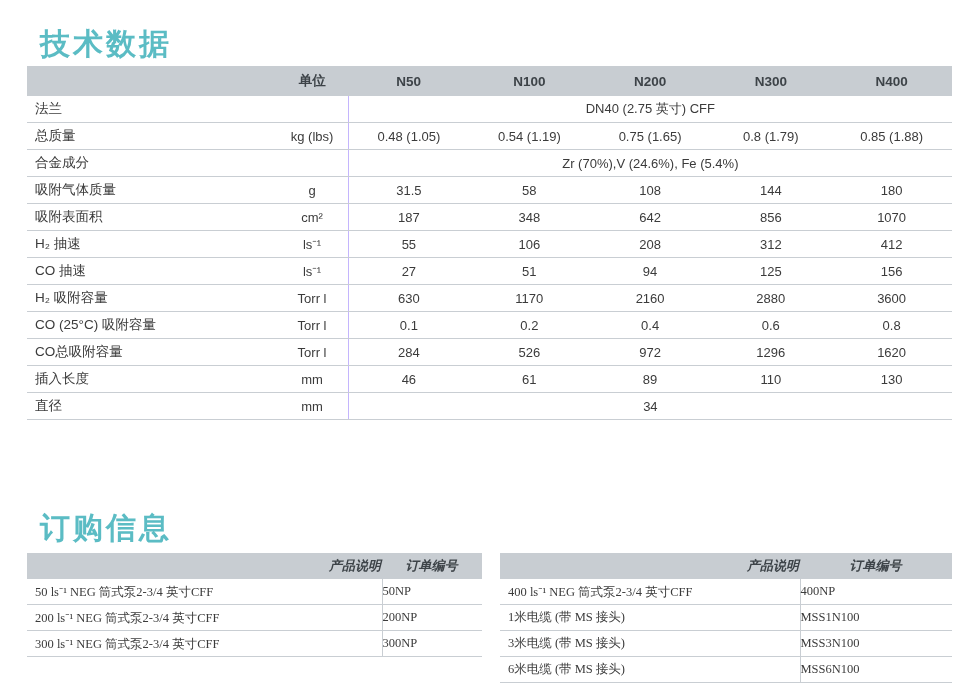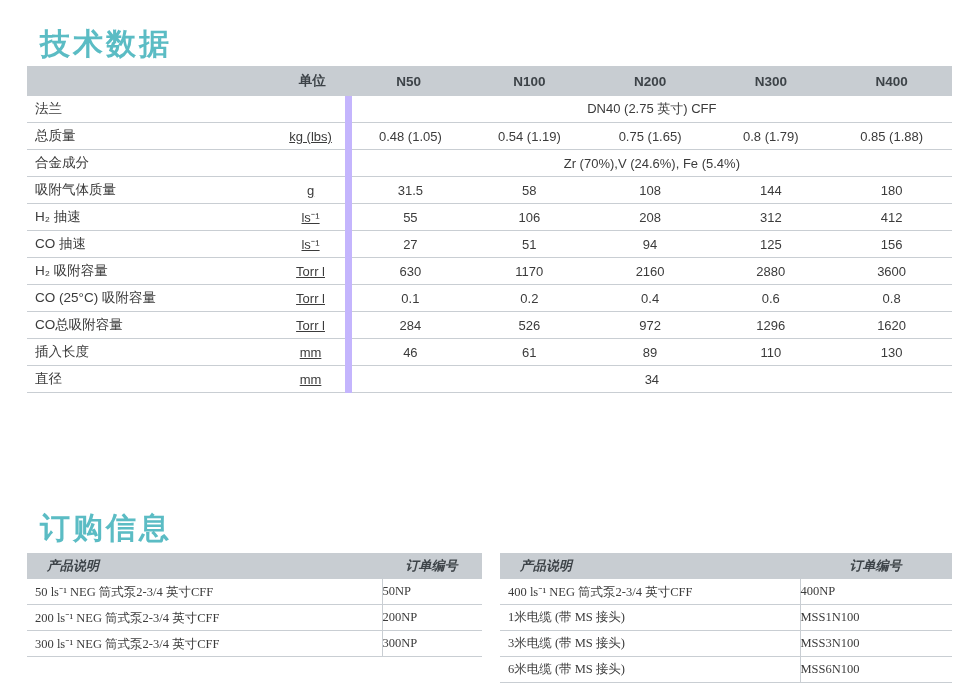--- a/index.html
+++ b/index.html
@@ -63,42 +63,41 @@
     color: #3b3b3b;
     padding: 0 4px;
   }
   #tech-table td.label {
     text-align: left;
     padding-left: 8px;
     font-size: 13.5px;
   }
   #tech-table td.unit { color: #3b3b3b; }
   #tech-table tr td:nth-child(2) {
-    border-right: 7px solid #c4b5fd;
-    text-decoration: underline;
+    border-right: 1px solid #c4b5fd;
   }
   #tech-table tr:last-child td { border-bottom: 1px solid #c9ced3; }
 
   
   .order-table {
     position: absolute;
     top: 553px;
     font-size: 12.5px;
   }
   #order-left { left: 27px; width: 455px; }
   #order-right { left: 500px; width: 452px; }
   .order-table th {
     background: #c8cdd2;
     color: #3d4348;
     font-style: italic;
     font-weight: 700;
     font-size: 13px;
     height: 24px;
-    text-align: left;
-    padding-left: 20px;
+    text-align: right;
+    padding-left: 8px;
   }
   .order-table th.th-code {
     text-align: center;
     padding-left: 0;
   }
   .order-table td {
     height: 23px;
     border-bottom: 1px solid #c9ced3;
     font-size: 12.5px;
     color: #3b3b3b;
@@ -157,20 +156,29 @@
         <tr>
           <td class="label">吸附气体质量</td>
           <td class="unit">g</td>
           <td>31.5</td>
           <td>58</td>
           <td>108</td>
           <td>144</td>
           <td>180</td>
         </tr>
         <tr>
+          <td class="label">吸附表面积</td>
+          <td class="unit">cm²</td>
+          <td>187</td>
+          <td>348</td>
+          <td>642</td>
+          <td>856</td>
+          <td>1070</td>
+        </tr>
+        <tr>
           <td class="label">H₂ 抽速</td>
           <td class="unit">ls⁻¹</td>
           <td>55</td>
           <td>106</td>
           <td>208</td>
           <td>312</td>
           <td>412</td>
         </tr>
         <tr>
           <td class="label">CO 抽速</td>

